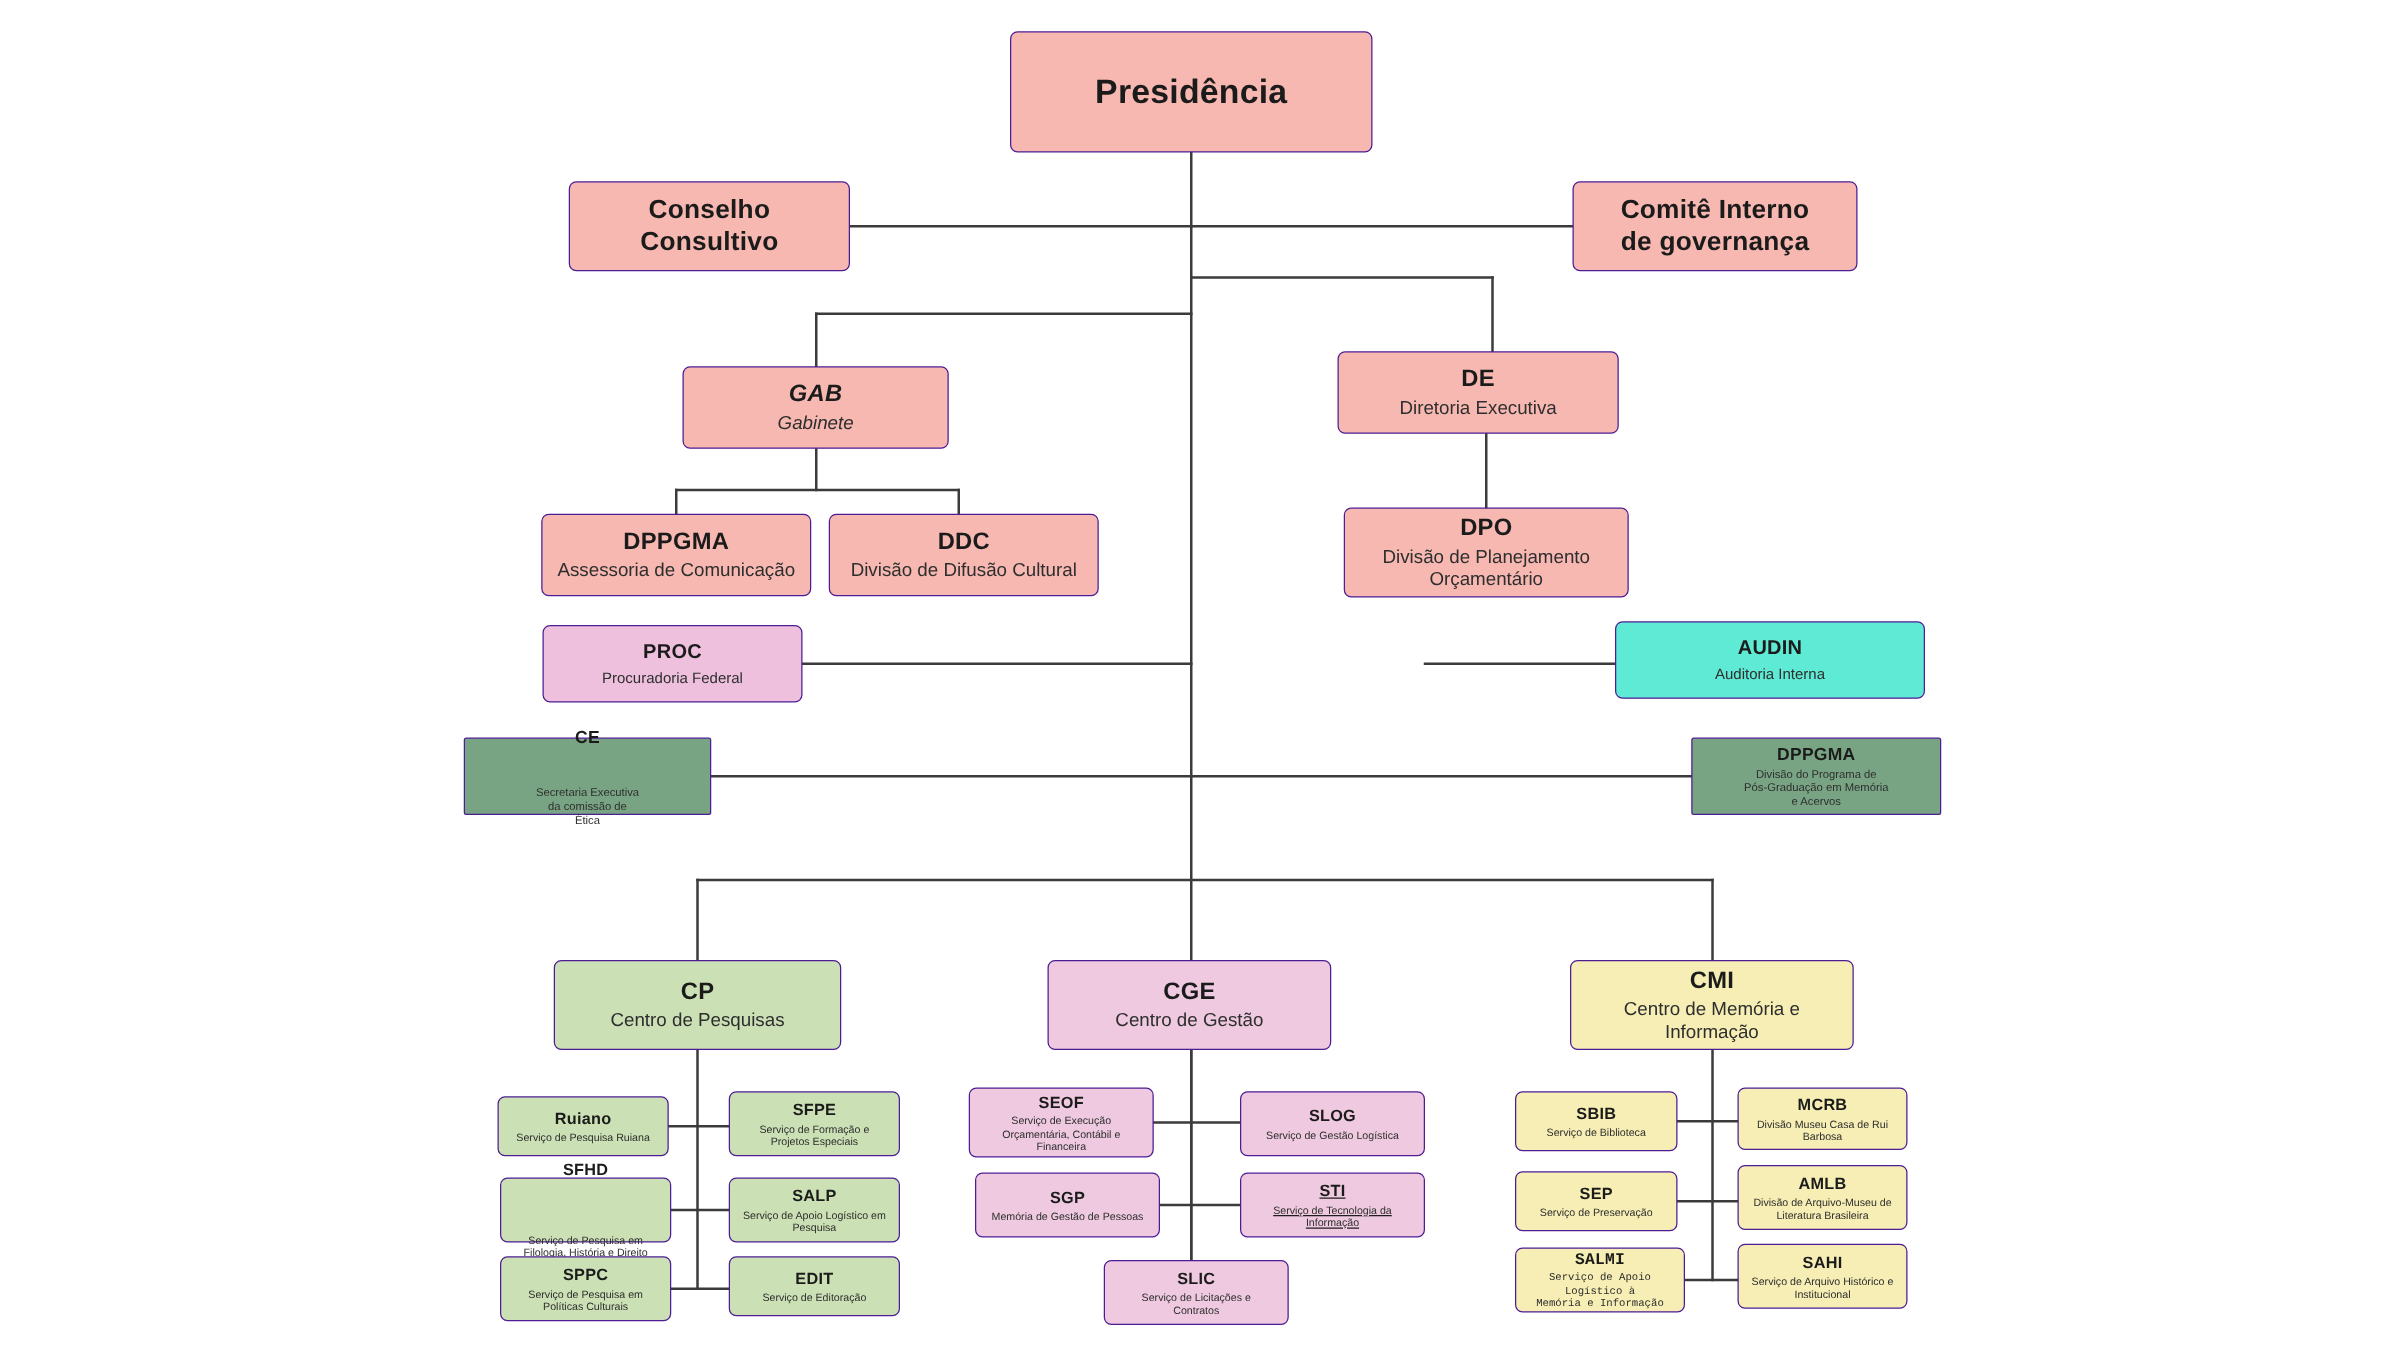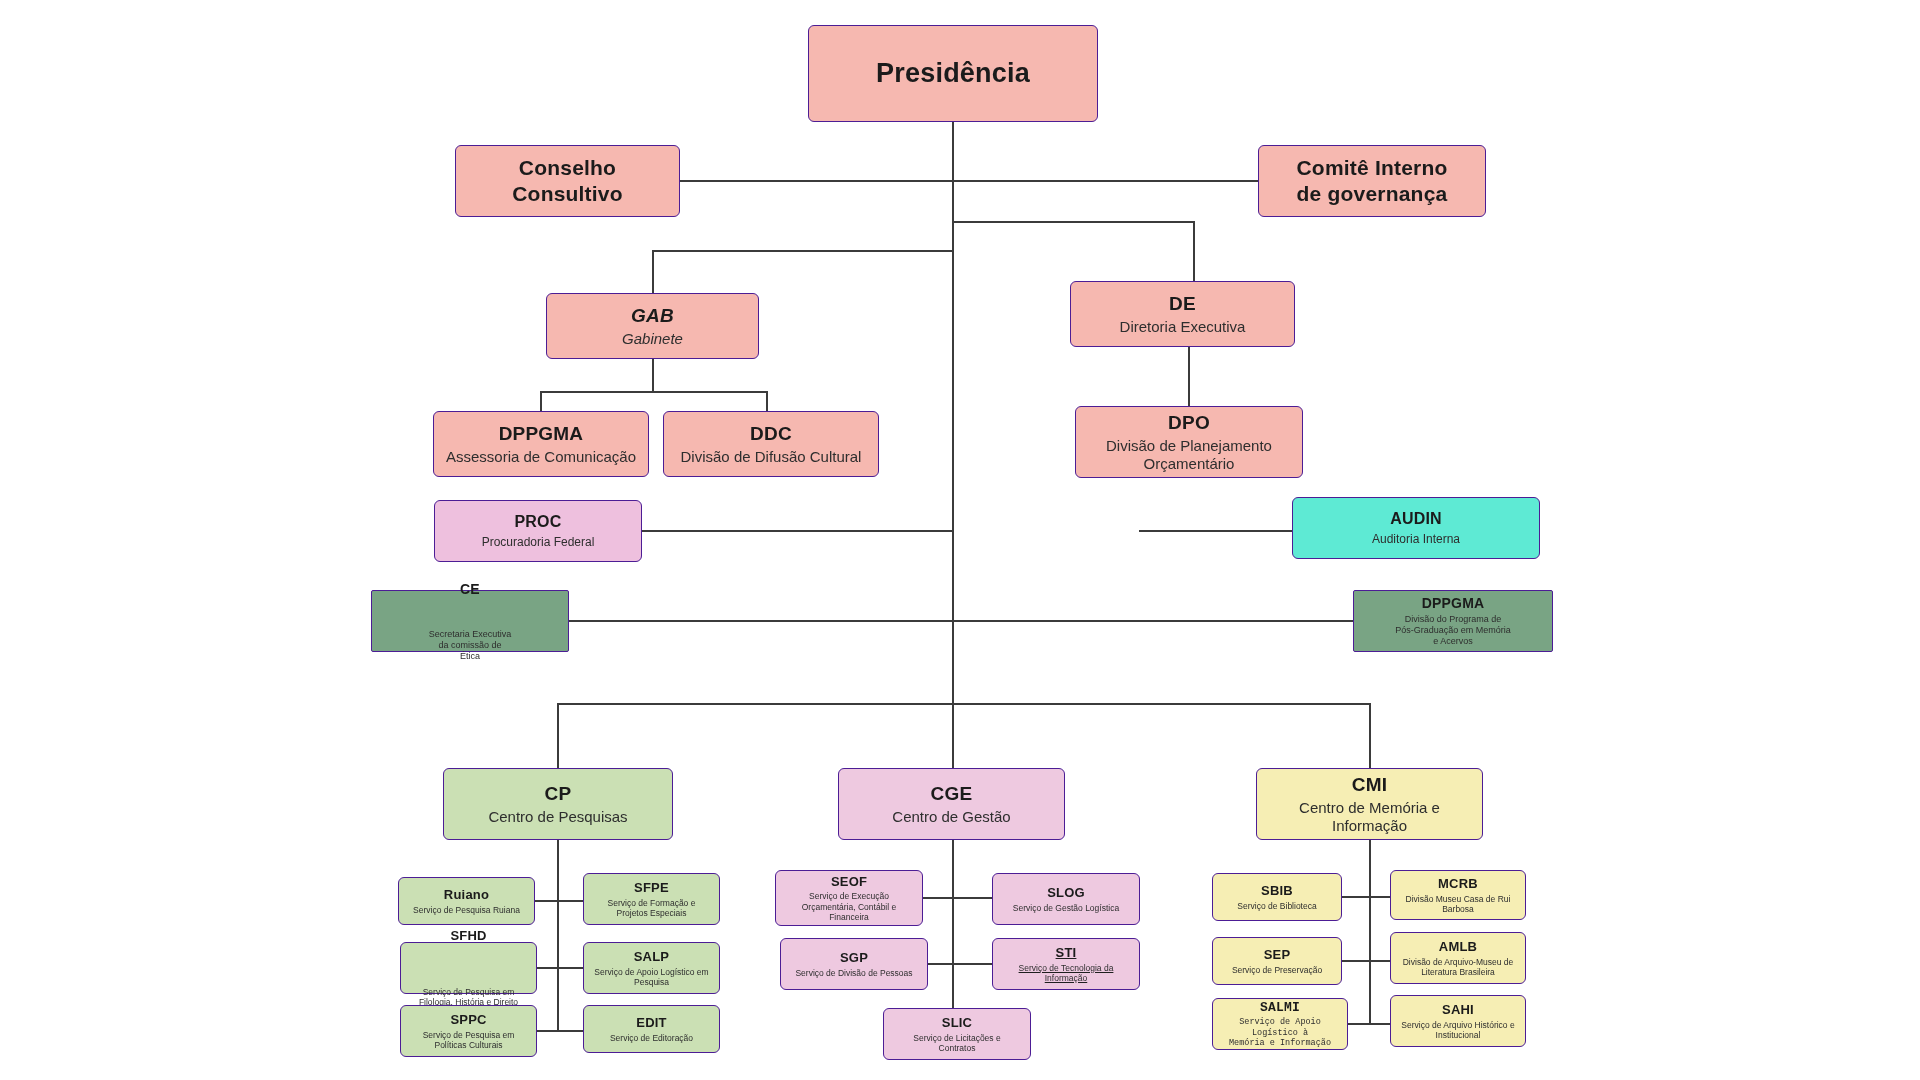--- a/index.html
+++ b/index.html
@@ -185,21 +185,21 @@
       <div class="node t-xxs" style="left: 775px; top: 870px; width: 148px; height: 56px; background: rgb(238, 201, 224);">
         <div class="code">SEOF</div>
         <div class="desc">Serviço de Execução<br>Orçamentária, Contábil e<br>Financeira</div>
       </div>
       <div class="node t-xxs" style="left: 992px; top: 873px; width: 148px; height: 52px; background: rgb(238, 201, 224);">
         <div class="code">SLOG</div>
         <div class="desc">Serviço de Gestão Logística</div>
       </div>
       <div class="node t-xxs" style="left: 780px; top: 938px; width: 148px; height: 52px; background: rgb(238, 201, 224);">
         <div class="code">SGP</div>
-        <div class="desc">Serviço de Divisão de Pessoas</div>
+        <div class="desc">Memória de Gestão de Pessoas</div>
       </div>
       <div class="node t-xxs" style="left: 992px; top: 938px; width: 148px; height: 52px; background: rgb(238, 201, 224); text-decoration: underline;">
         <div class="code">STI</div>
         <div class="desc">Serviço de Tecnologia da<br>Informação</div>
       </div>
       <div class="node t-xxs" style="left: 883px; top: 1008px; width: 148px; height: 52px; background: rgb(238, 201, 224);">
         <div class="code">SLIC</div>
         <div class="desc">Serviço de Licitações e<br>Contratos</div>
       </div>
       <div class="node t-xxs" style="left: 1212px; top: 873px; width: 130px; height: 48px; background: rgb(246, 238, 180);">

